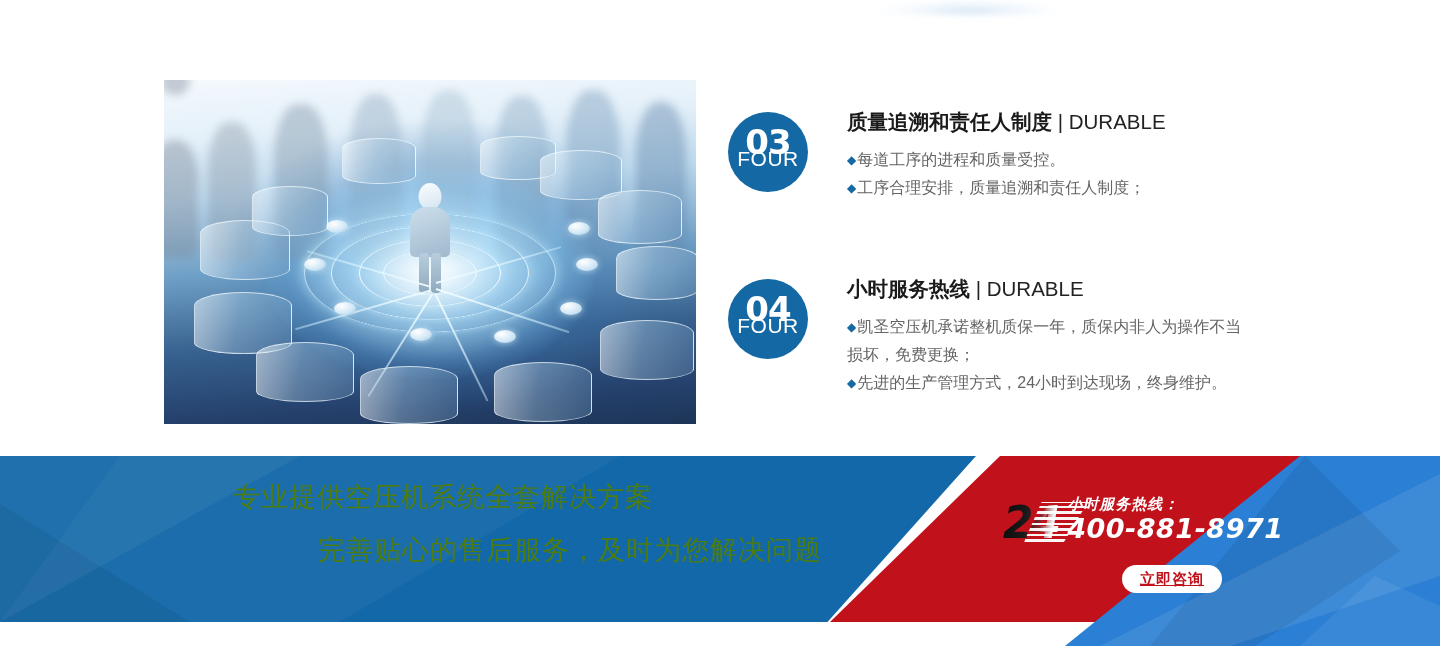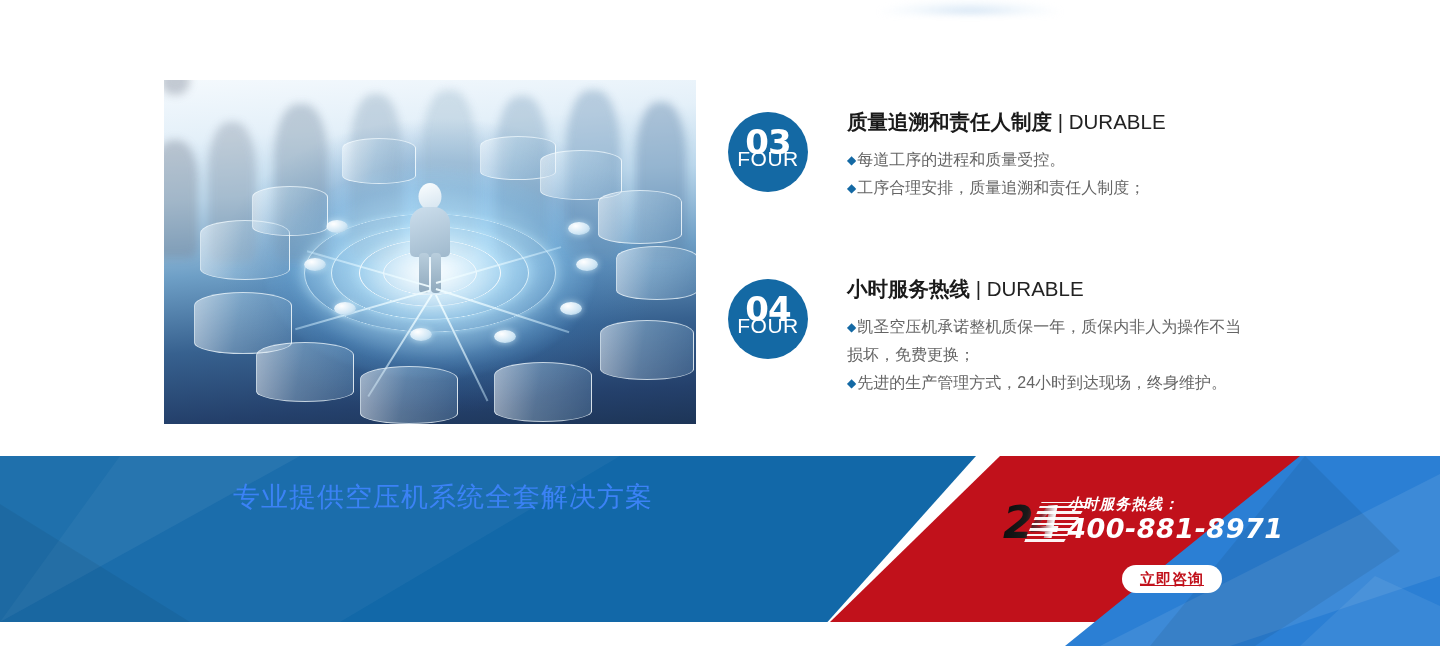--- a/index.html
+++ b/index.html
@@ -145,21 +145,21 @@
     background:rgba(0,0,0,.07);
     clip-path:polygon(1305px 0,1400px 95px,1255px 190px,1150px 190px);
   }
   .bn-rb-f3{
     position:absolute;left:0;top:0;width:1440px;height:190px;
     background:rgba(255,255,255,.07);
     clip-path:polygon(1375px 120px,1440px 150px,1440px 190px,1300px 190px);
   }
   .bn-left-text{
     position:absolute;left:0;top:28px;width:910px;
-    color:#3b82f6;text-align:left;
+    color:#4d7c0f;text-align:left;
   }
   .bn-l1{font-size:27px;line-height:1;margin:0 0 0 233px;letter-spacing:1px;}
   .bn-l2{font-size:27px;line-height:1;margin:26px 0 0 318px;letter-spacing:1px;}
   .hotline{position:absolute;left:1003px;top:496px;}
   .hl-row{display:flex;align-items:flex-end;}
   .num24{
     position:relative;font-family:"DejaVu Sans",sans-serif;
     font-size:44px;font-weight:bold;font-style:italic;line-height:1;
     background:linear-gradient(100deg,#0a0a0a 0%,#1a1a1a 38%,#8b2730 60%,#f2f2f2 78%,#ffffff 100%);
     -webkit-background-clip:text;background-clip:text;color:transparent;
@@ -287,20 +287,21 @@
   <div class="bn-white"></div>
   <div class="bn-red"></div>
   <div class="bn-rightblue">
     <div class="bn-rb-f1"></div>
     <div class="bn-rb-f2"></div>
     <div class="bn-rb-f3"></div>
   </div>
 
   <div class="bn-left-text">
     <p class="bn-l1">专业提供空压机系统全套解决方案</p>
+    <p class="bn-l2">完善贴心的售后服务，及时为您解决问题</p>
   </div>
 </section>
 
 <div class="hotline">
   <div class="hl-row">
     <div class="num24">24</div>
     <div class="speedlines"></div>
     <div class="hl-right">
       <div class="hl-label">小时服务热线：</div>
       <div class="hl-number">400-881-8971</div>

